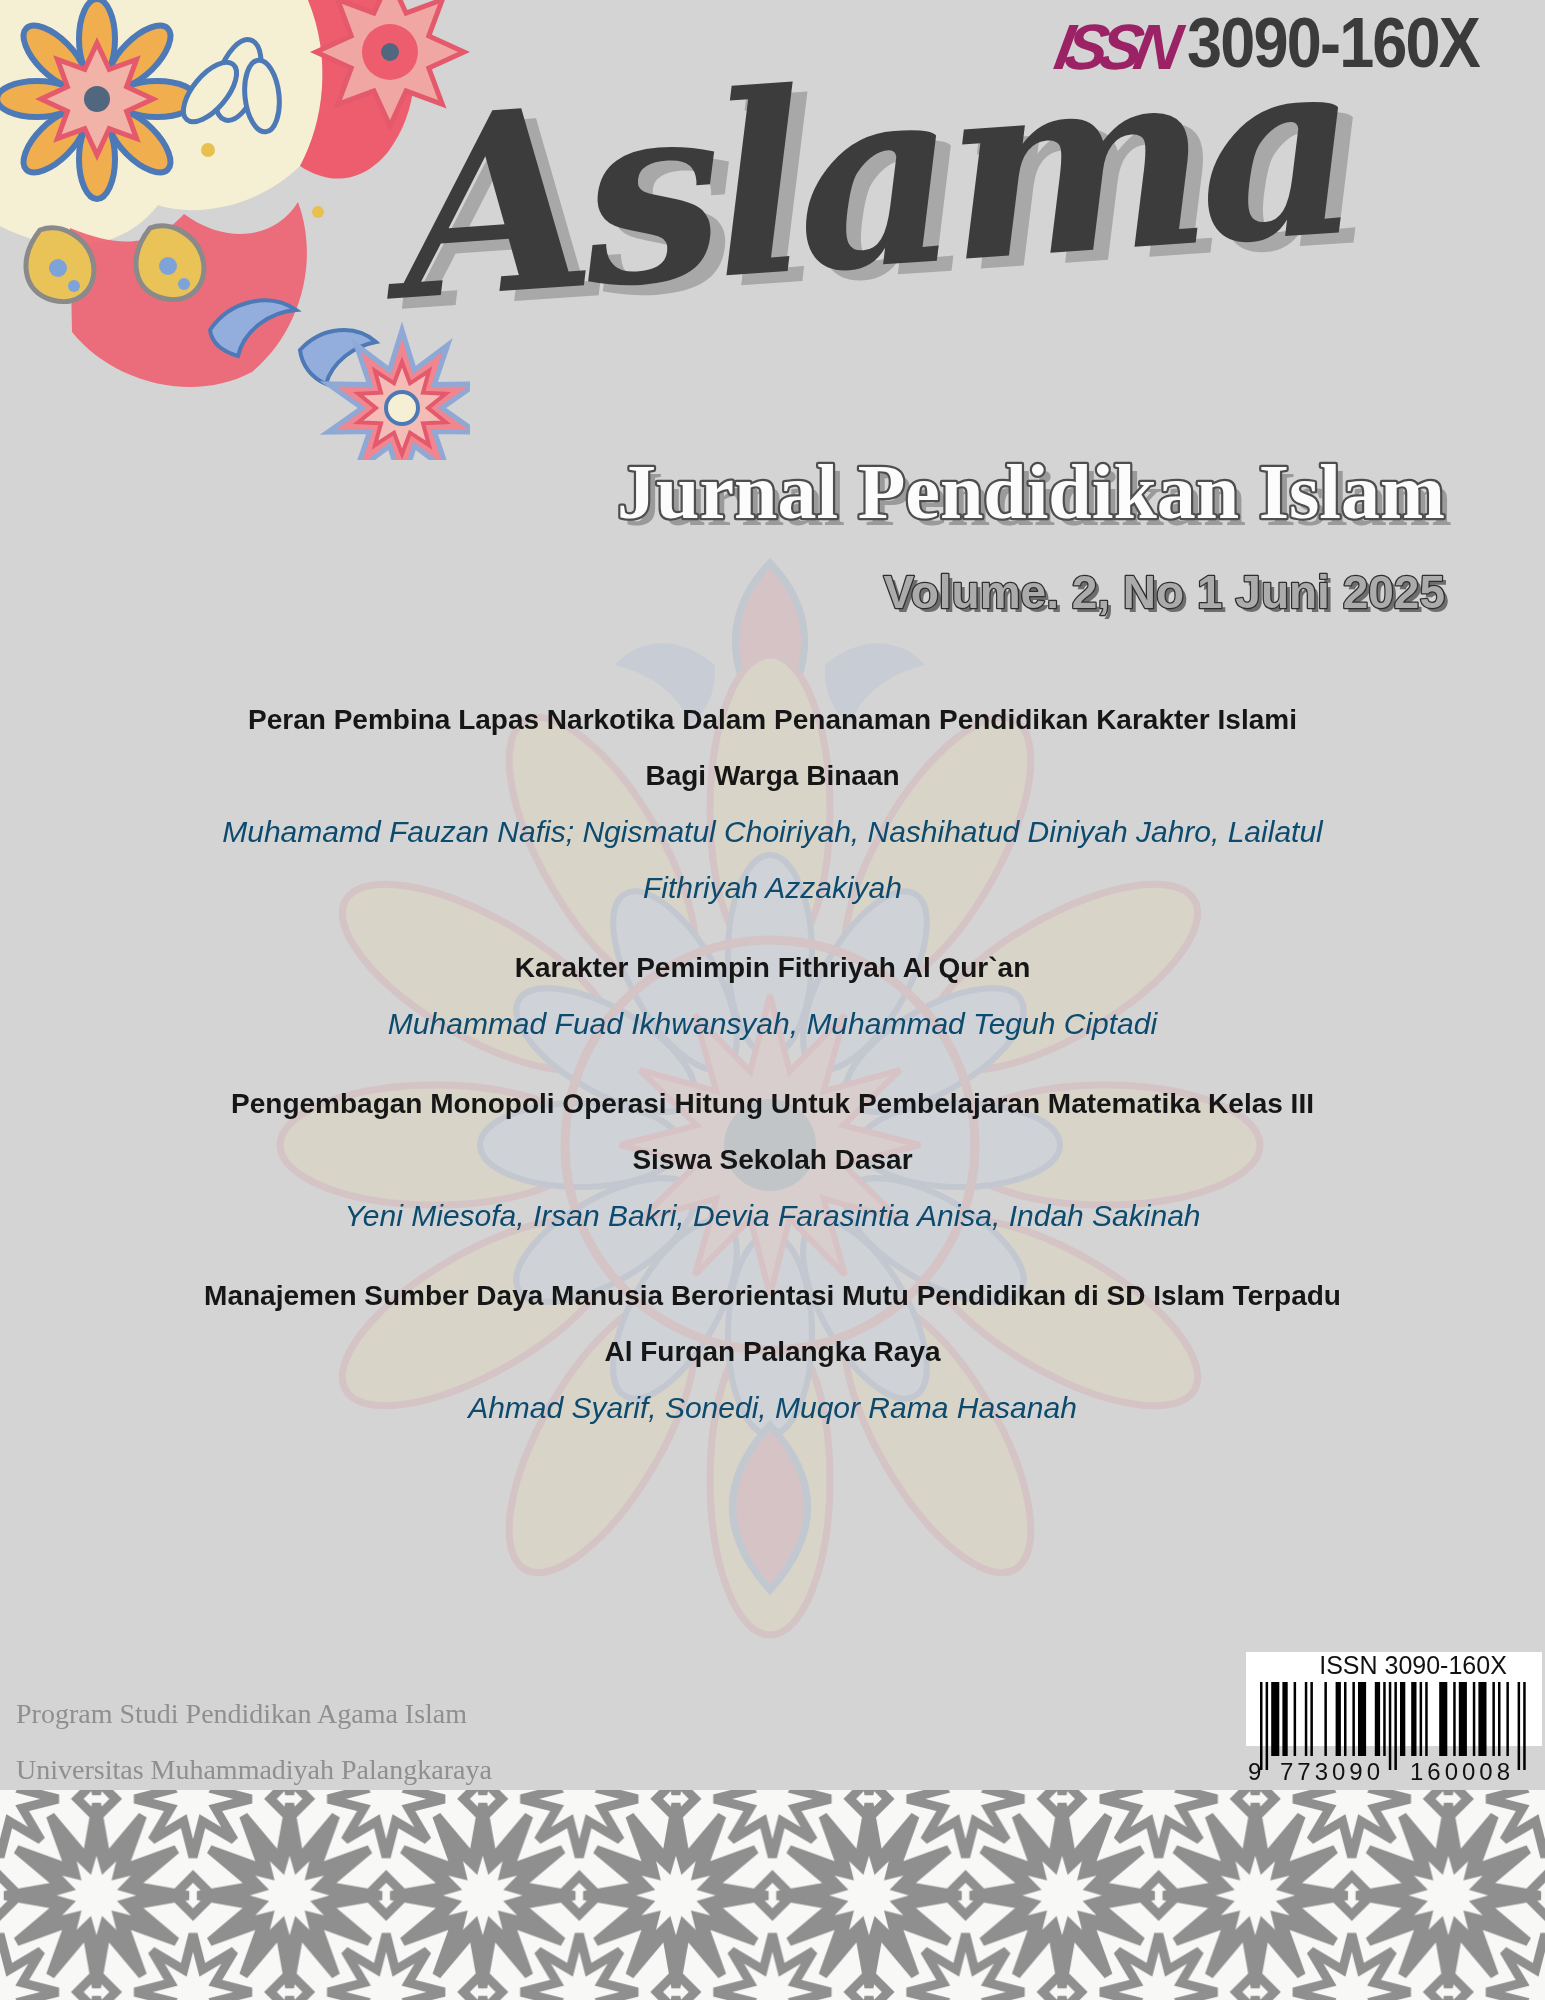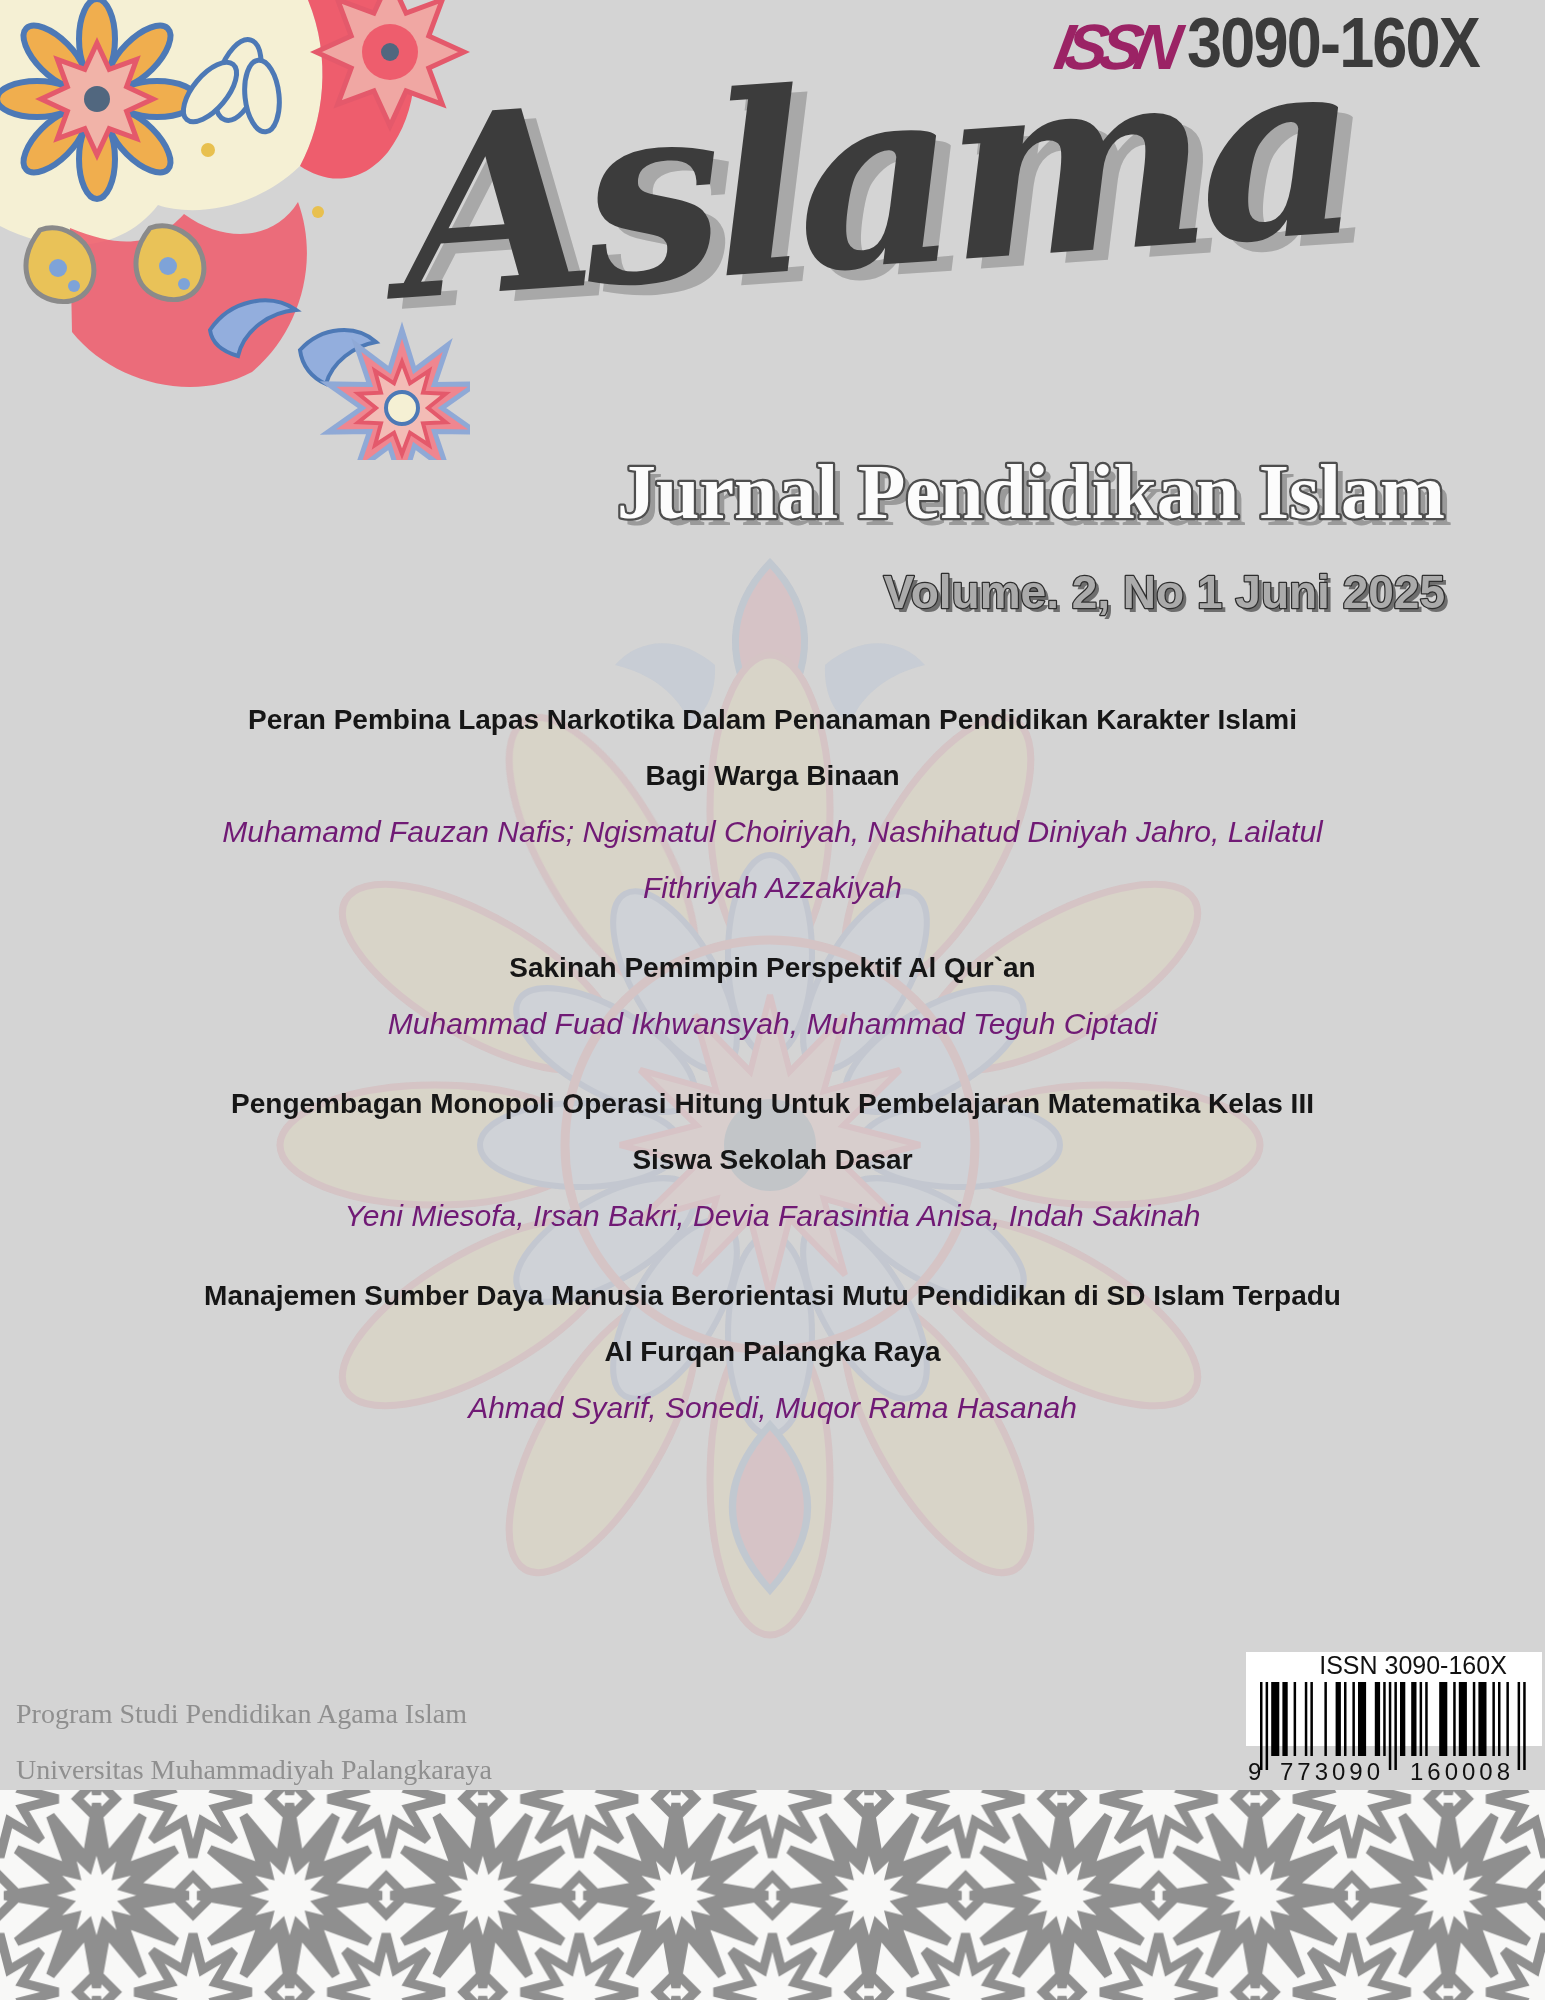--- a/index.html
+++ b/index.html
@@ -15,21 +15,21 @@
     color:var(--issn_magenta,#9b2365);transform:skewX(-10deg);letter-spacing:-8px;
   }
   .issn-number{
     display:inline-block;font:700 70px/66px "Liberation Sans",sans-serif;color:#3b3b3b;
     letter-spacing:-2px;transform:scaleX(.9);transform-origin:left top;
   }
   
   .articles{position:absolute;top:692px;left:0;width:100%;text-align:center;color:#161616;}
   .article{margin:0 auto 24px auto;}
   .article-title{font-weight:700;font-size:28px;line-height:56px;white-space:pre-line;}
-  .article-authors{font-style:italic;font-size:30px;line-height:56px;white-space:pre-line;color:#701a75;}
+  .article-authors{font-style:italic;font-size:30px;line-height:56px;white-space:pre-line;color:#0c4a6e;}
   
   .publisher{
     position:absolute;left:16px;top:1686px;
     font-family:"Liberation Serif",serif;font-size:28px;line-height:56px;
     color:var(--publisher_gray,#8f8f8f);
   }
   
   .barcode-card{position:absolute;left:1246px;top:1652px;width:296px;height:94px;background:#ffffff;text-align:center;}
   .barcode-card svg{display:block;}
   
@@ -155,21 +155,21 @@
 
   <div id="articles" class="articles">
     <div class="article">
       <div class="article-title">Peran Pembina Lapas Narkotika Dalam Penanaman Pendidikan Karakter Islami
 Bagi Warga Binaan</div>
       <div class="article-authors">Muhamamd Fauzan Nafis; Ngismatul Choiriyah, Nashihatud Diniyah Jahro, Lailatul
 Fithriyah Azzakiyah</div>
     </div>
 
     <div class="article">
-      <div class="article-title">Sakinah Pemimpin Perspektif Al Qur`an</div>
+      <div class="article-title">Karakter Pemimpin Fithriyah Al Qur`an</div>
       <div class="article-authors">Muhammad Fuad Ikhwansyah, Muhammad Teguh Ciptadi</div>
     </div>
 
 
     <div class="article">
       <div class="article-title">Pengembagan Monopoli Operasi Hitung Untuk Pembelajaran Matematika Kelas III
 Siswa Sekolah Dasar</div>
       <div class="article-authors">Yeni Miesofa, Irsan Bakri, Devia Farasintia Anisa, Indah Sakinah</div>
     </div>
 

